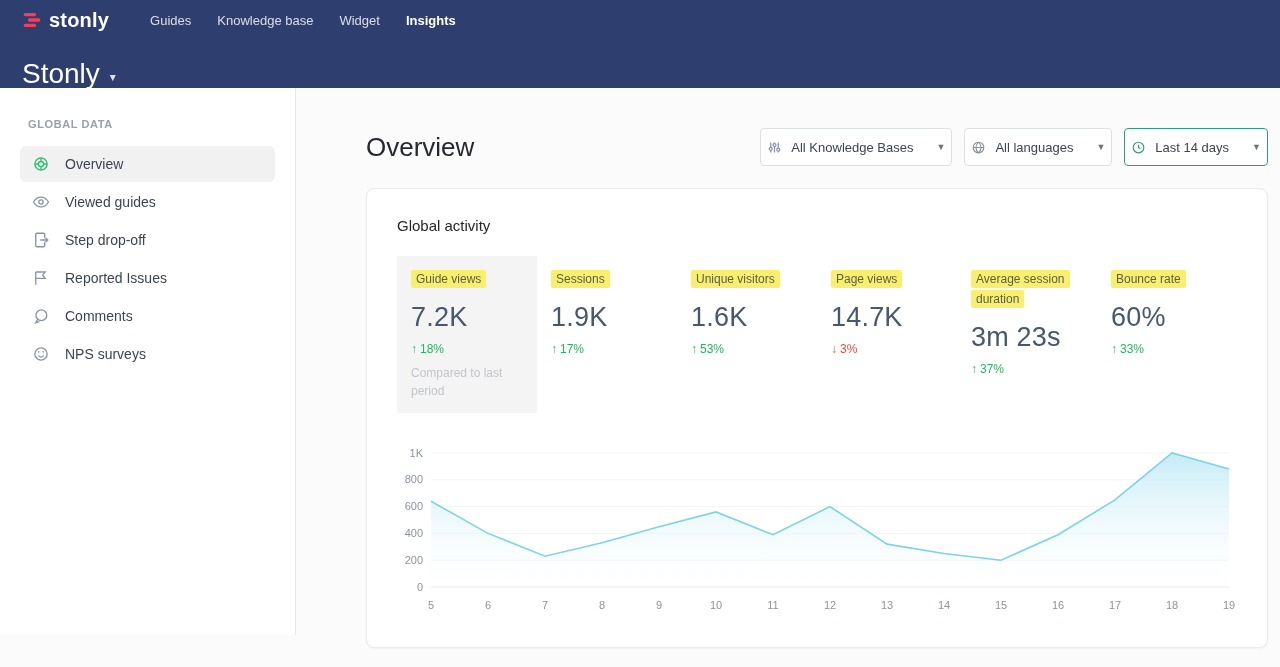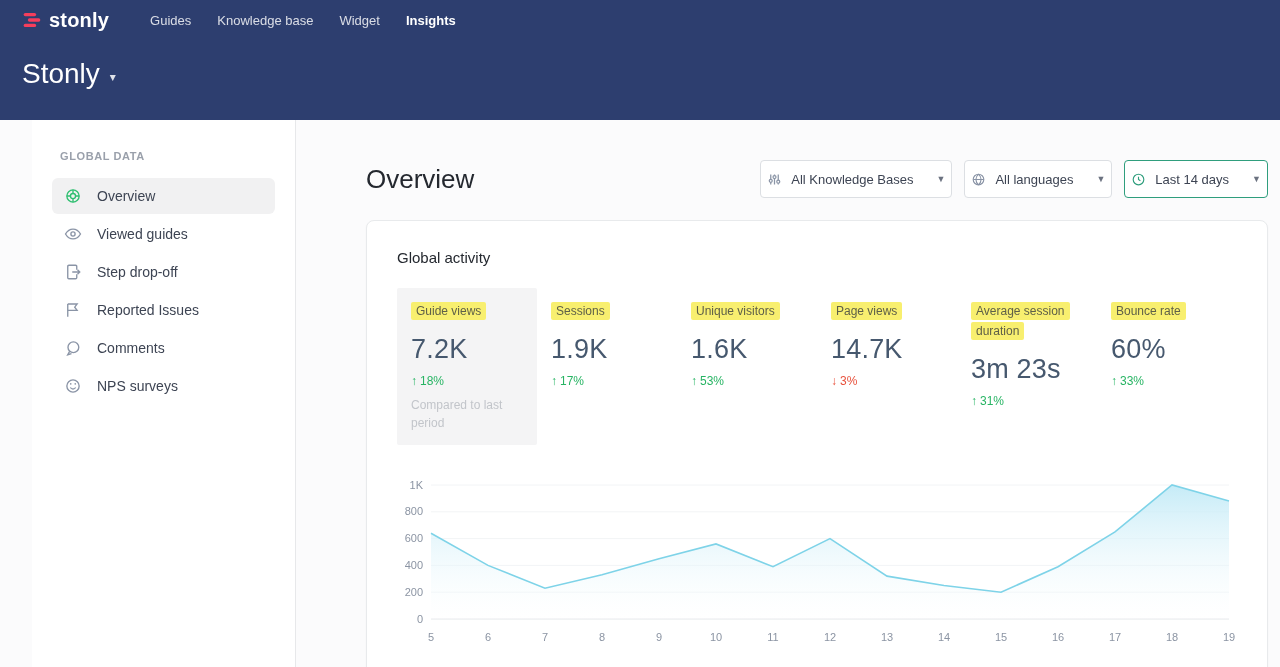--- a/index.html
+++ b/index.html
@@ -1,34 +1,34 @@
 <!DOCTYPE html>
 <html><head>
 <meta charset="utf-8">
 <style>
   * { margin:0; padding:0; box-sizing:border-box; }
   html,body { width:1280px; height:667px; overflow:hidden; background:#fbfbfc;
     font-family:"Liberation Sans", sans-serif; }
 
   
-  .header { background:#2d3e6f; height:120px; padding:0 0 0 22px; }
+  .header { background:#2d3e6f; height:88px; padding:0 0 0 22px; }
   .topnav { display:flex; align-items:center; height:40px; }
   .logo { display:flex; align-items:center; gap:7px; cursor:pointer; }
   .logo-glyph { width:20px; height:20px; display:block; }
   .logo-text { color:#fff; font-size:20px; font-weight:700; letter-spacing:.2px; }
   .topnav-items { display:flex; margin-left:28px; }
   .topnav-item { color:rgba(255,255,255,.82); font-size:13px; padding:8px 13px;
     cursor:pointer; border-radius:4px; }
   .topnav-item.active { color:#fff; font-weight:700; }
   .workspace { display:flex; align-items:center; gap:10px; margin-top:18px; cursor:pointer; }
   .workspace-name { color:#fff; font-size:28px; font-weight:400; }
   .workspace-caret { color:rgba(255,255,255,.85); font-size:12px; margin-top:6px; }
 
   
-  .body-wrap { display:flex; height:547px;margin-left:32px; }
+  .body-wrap { display:flex; height:547px; }
 
   
   .sidebar { width:300px; background:#fff; border-right:1px solid #e7e8ea; padding-top:30px; }
   .side-section-label { margin:0 0 16px 28px; font-size:11px; font-weight:700;
     letter-spacing:.6px; color:#9aa0ab; }
   .side-item { display:flex; align-items:center; gap:15px; margin:2px 20px;
     padding:9px 12px; border-radius:6px; font-size:14px; color:#3d4453; cursor:pointer; }
   .side-item.active { background:#f1f1f2; }
   .side-item .icn { width:18px; height:18px; color:#8a94a6; flex:0 0 18px; }
   .side-item.active .icn { color:#2fbf71; }
@@ -223,21 +223,21 @@
           <div class="metric-change up"><span class="arrow">↑</span><span>53%</span></div>
         </div>
         <div class="metric">
           <span class="metric-label">Page views</span>
           <div class="metric-value">14.7K</div>
           <div class="metric-change down"><span class="arrow">↓</span><span>3%</span></div>
         </div>
         <div class="metric">
           <span class="metric-label">Average session duration</span>
           <div class="metric-value">3m 23s</div>
-          <div class="metric-change up"><span class="arrow">↑</span><span>31%</span></div>
+          <div class="metric-change up"><span class="arrow">↑</span><span>37%</span></div>
         </div>
         <div class="metric">
           <span class="metric-label">Bounce rate</span>
           <div class="metric-value">60%</div>
           <div class="metric-change up"><span class="arrow">↑</span><span>33%</span></div>
         </div>
       </div>
 
       <div class="chart-wrap">
         <svg id="activity-chart" width="840" height="172" viewBox="0 0 840 172">

